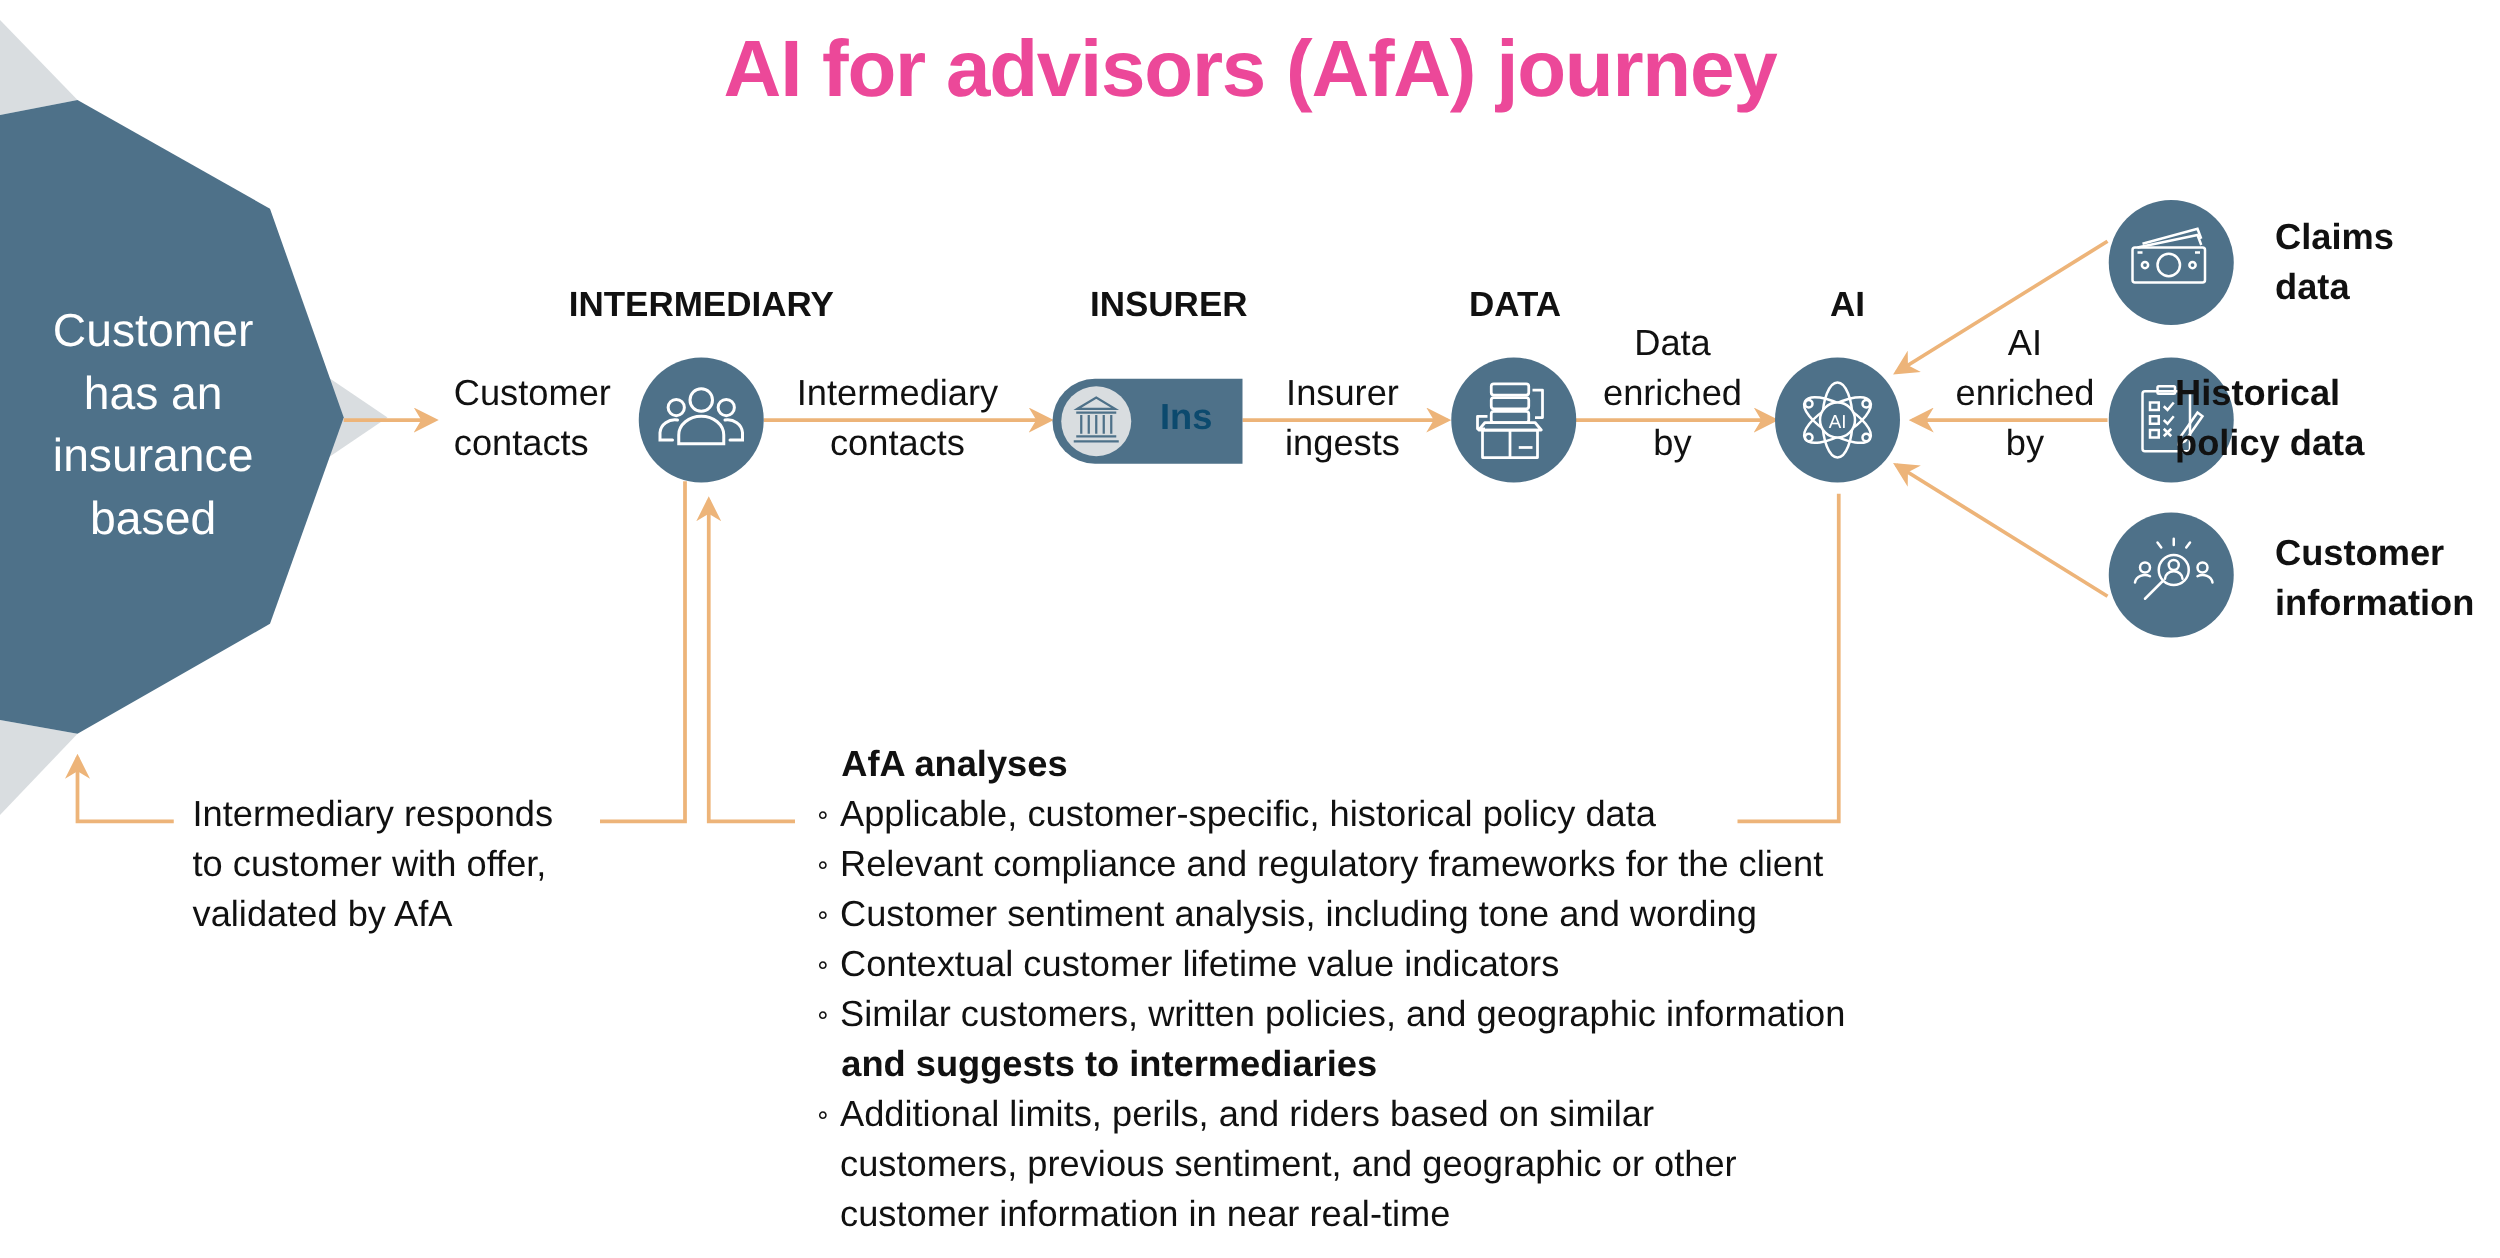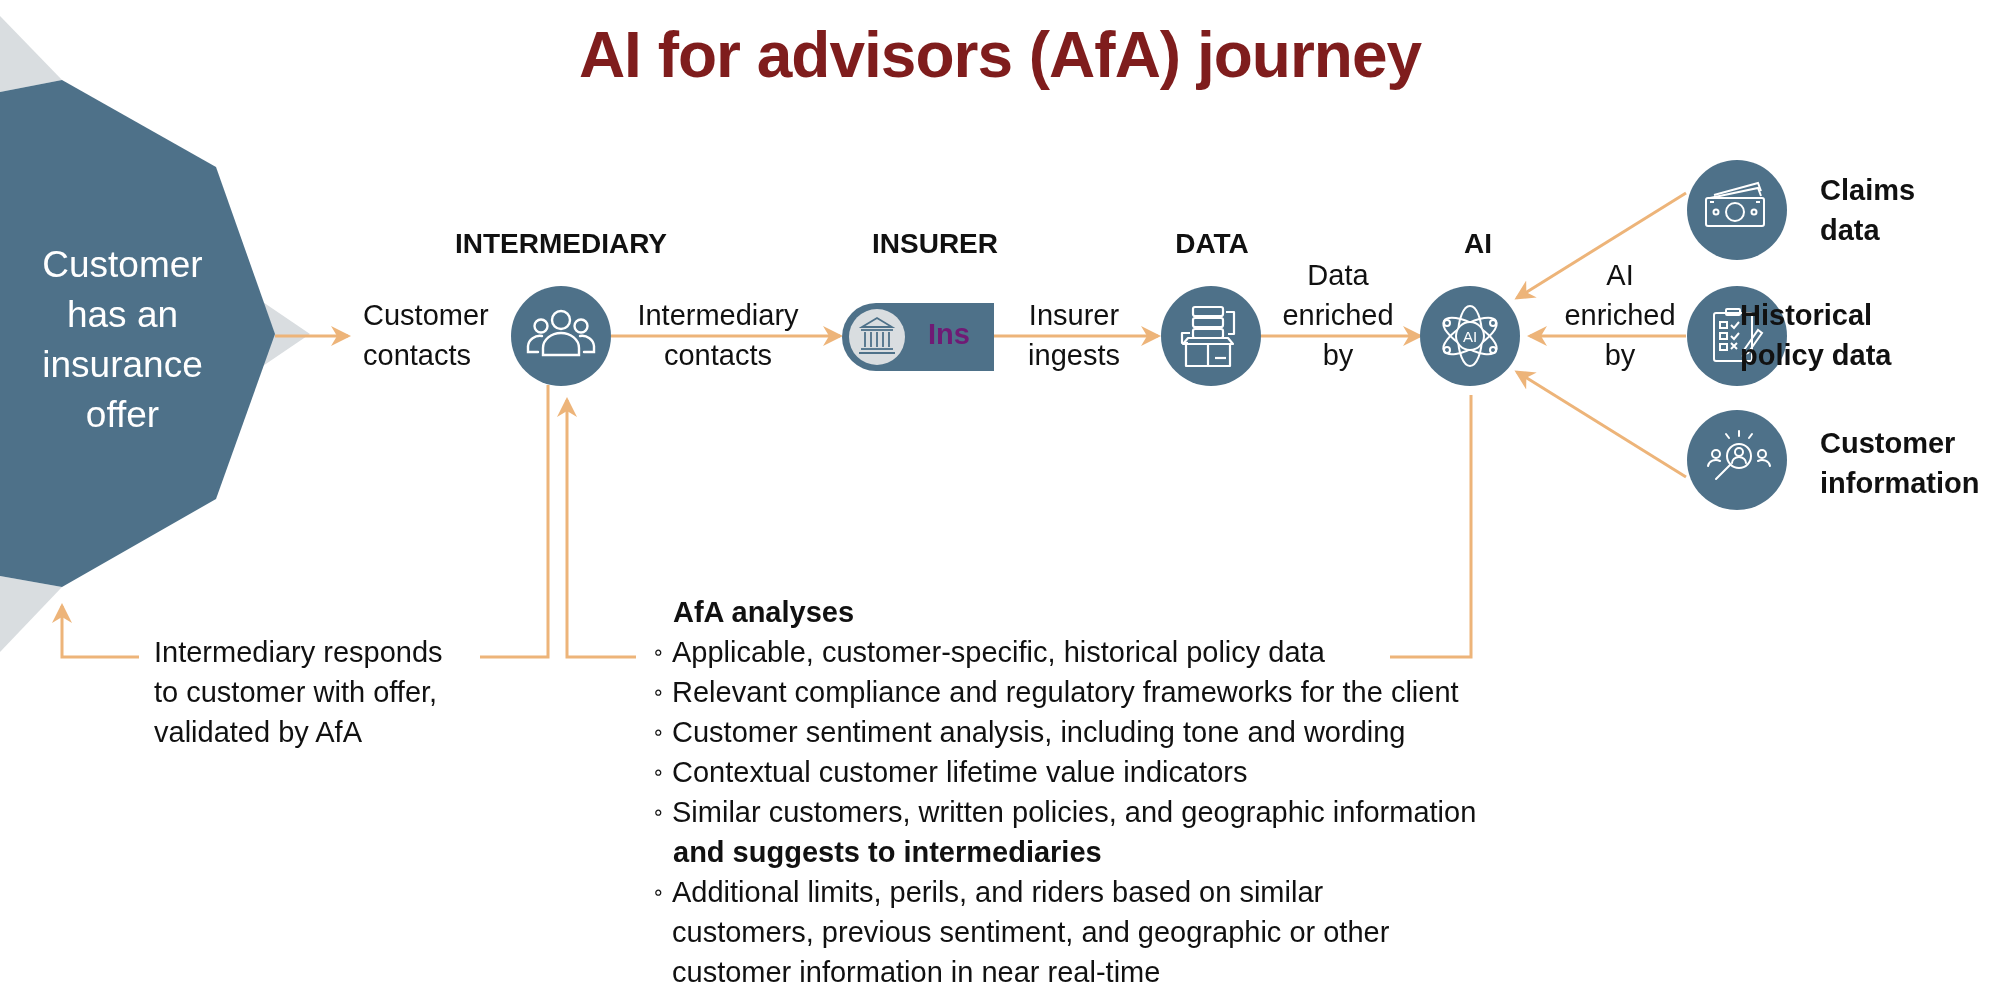--- a/index.html
+++ b/index.html
@@ -1,26 +1,26 @@
 <!DOCTYPE html>
 <html><head>
 <meta charset="utf-8">
 <style>
   html, body { margin:0; padding:0; background:#ffffff; }
   #canvas { position:relative; width:2000px; height:1006px; overflow:hidden; background:#ffffff;
     font-family:"Liberation Sans", "DejaVu Sans", sans-serif; color:#111; }
   svg.bg { position:absolute; left:0; top:0; }
   .t { position:absolute; white-space:nowrap; }
-  .title { left:0; width:2000px; top:18px; text-align:center; font-size:64px; font-weight:bold; color:#7f1d1d; letter-spacing:-1px; }
+  .title { left:0; width:2000px; top:18px; text-align:center; font-size:64px; font-weight:bold; color:#ec4899; letter-spacing:-1px; }
   .hdr { font-size:28px; font-weight:bold; transform:translateX(-50%); text-align:center; top:228px; }
   .lbl { font-size:29px; line-height:40px; }
   .ctr { transform:translateX(-50%); text-align:center; }
   .need { position:absolute; left:20px; width:205px; top:240px; text-align:center; font-size:37px; line-height:50px; color:#ffffff; }
   .src { font-size:29px; font-weight:bold; line-height:40px; }
-  .ins-text { position:absolute; left:928px; top:318px; font-size:29px; font-weight:bold; color:#701a75; }
+  .ins-text { position:absolute; left:928px; top:318px; font-size:29px; font-weight:bold; color:#0c4a6e; }
   .afa { position:absolute; left:650px; top:592px; font-size:29px; line-height:40px; }
   .afa .head { font-weight:bold; padding-left:23px; }
   .afa .item { position:relative; padding-left:22px; }
   .afa .bullet { position:absolute; left:2px; top:0; font-size:20px; }
   .afa .cont { padding-left:22px; }
 </style>
 </head>
 <body>
 
 <div id="canvas">
@@ -154,21 +154,21 @@
       </g>
     </g>
   </svg>
 
   <div class="t title">AI for advisors (AfA) journey</div>
 
   <div class="need">
     <div>Customer</div>
     <div>has an</div>
     <div>insurance</div>
-    <div>offer</div>
+    <div>based</div>
   </div>
 
   <div class="t hdr" style="left:561px;">INTERMEDIARY</div>
   <div class="t hdr" style="left:935px;">INSURER</div>
   <div class="t hdr" style="left:1212px;">DATA</div>
   <div class="t hdr" style="left:1478px;">AI</div>
 
   <div class="ins-text">Ins</div>
 
   <div class="t lbl" style="left:363px; top:295px;">

